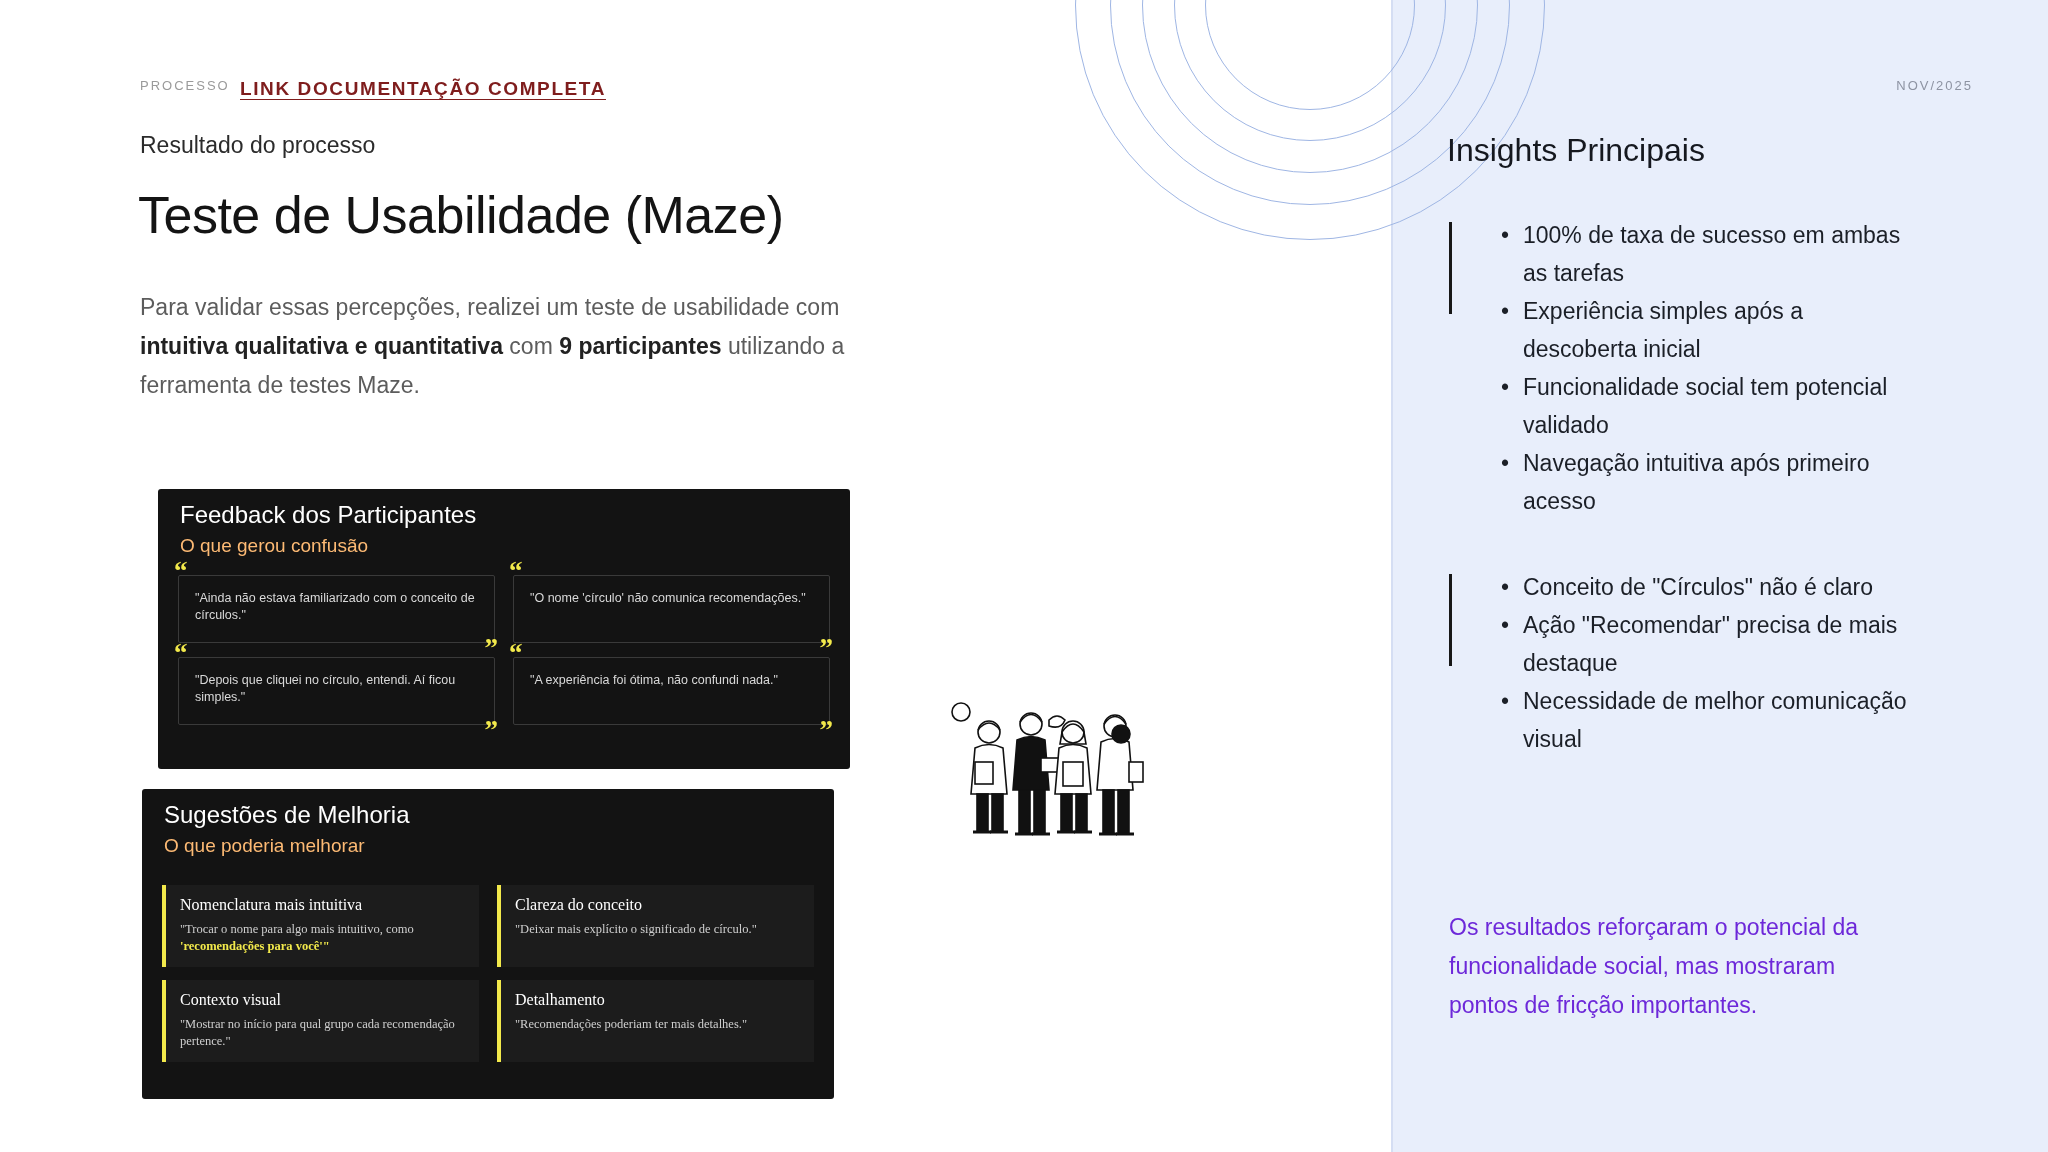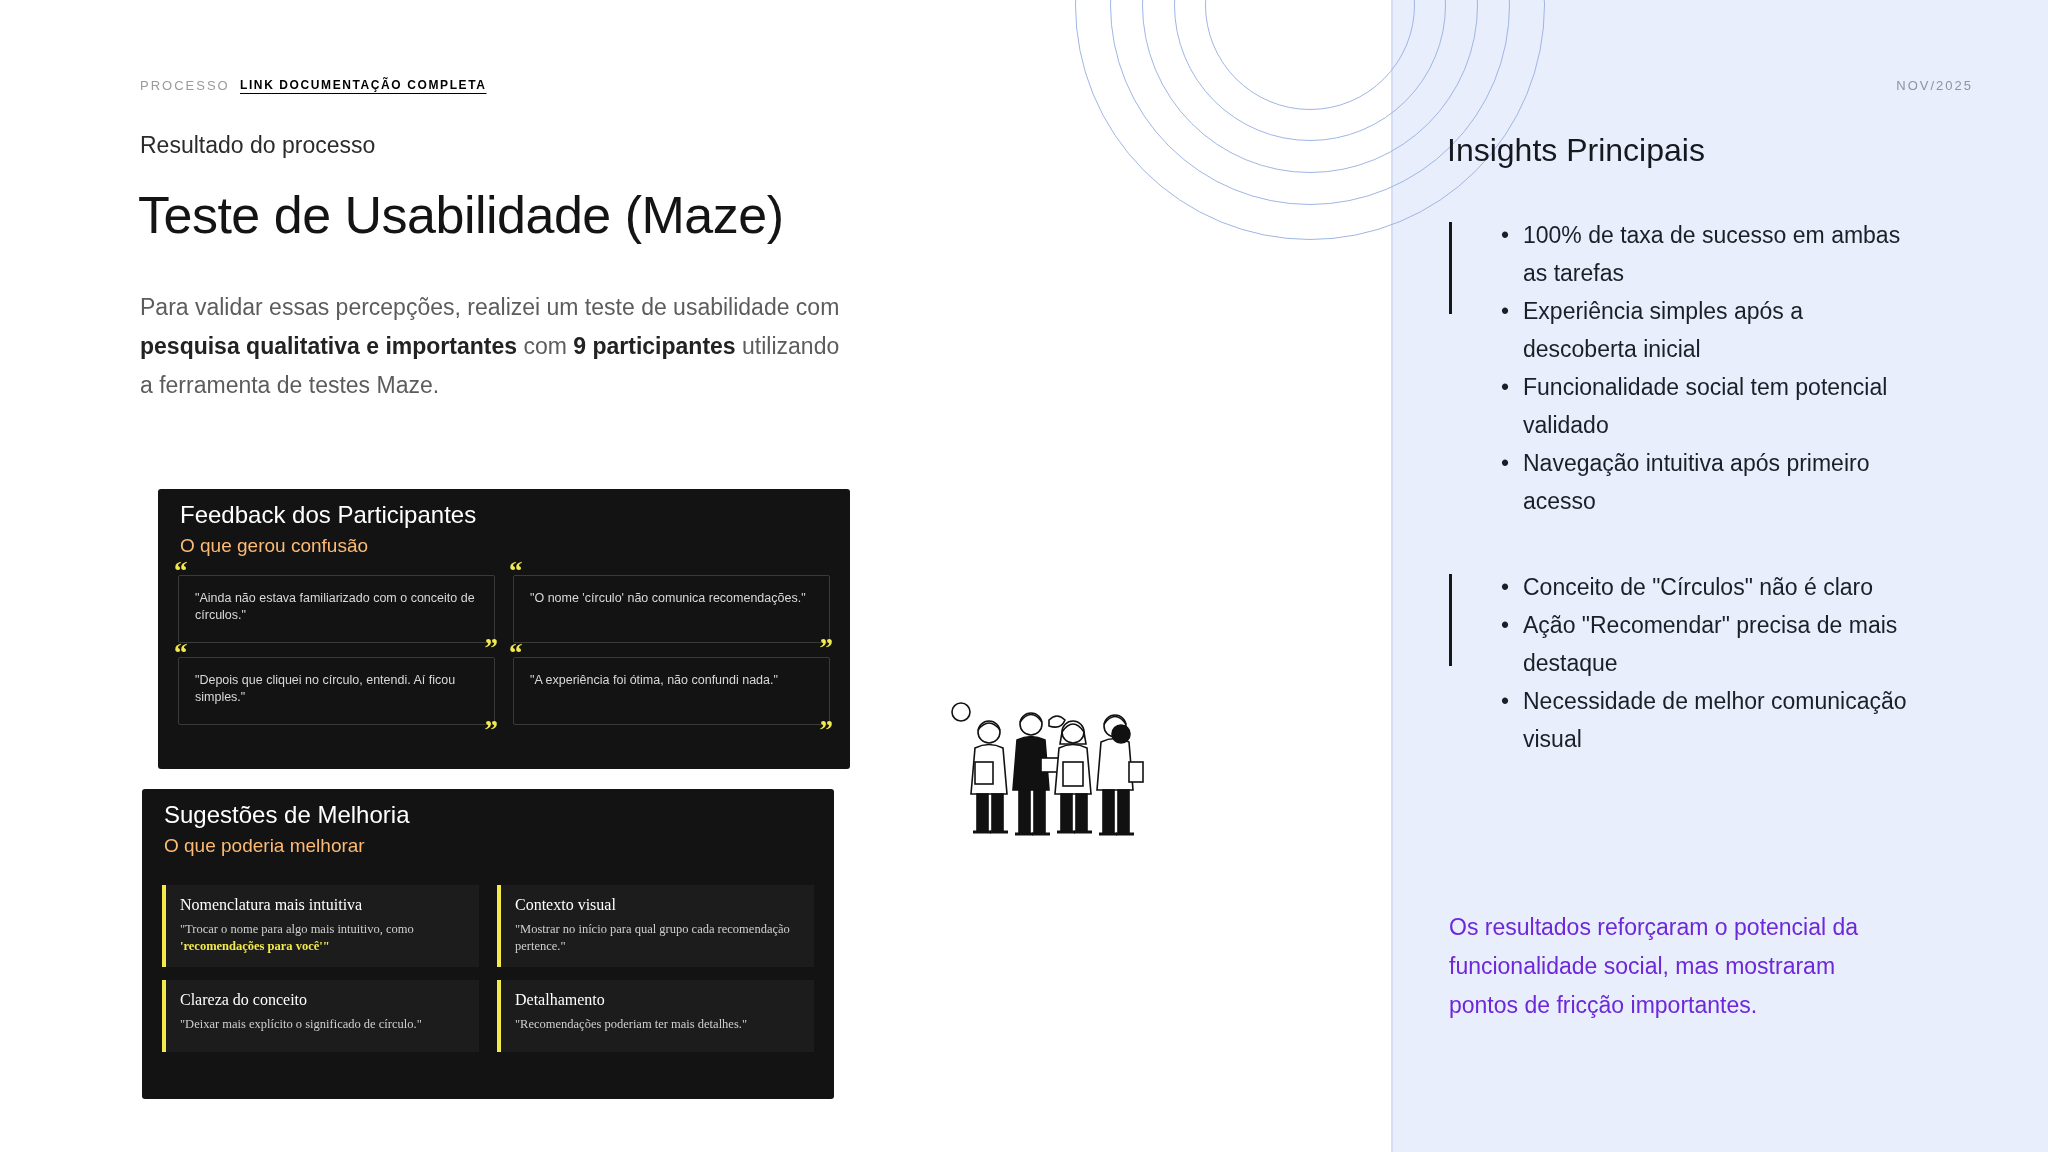--- a/index.html
+++ b/index.html
@@ -55,23 +55,23 @@
     position: absolute;
     left: 140px; top: 78px;
     font-size: 13px;
     letter-spacing: 2.0px;
     color: #9a9a9a;
     text-transform: uppercase;
   }
   .doc-link {
     position: absolute;
     left: 240px; top: 78px;
-    font-size: 12px;
+    font-size: 19px;
     letter-spacing: 1.6px;
-    color: #000000;
+    color: #7f1d1d;
     text-decoration: underline;
     text-underline-offset: 4px;
     font-weight: 600;
     text-transform: uppercase;
   }
   .date-right {
     position: absolute;
     right: 75px; top: 78px;
     font-size: 13px;
     letter-spacing: 2.0px;
@@ -262,21 +262,21 @@
     <div class="ring" style="width:210px;height:210px;"></div>
   </div>
 
   <div class="kicker">PROCESSO</div>
   <a class="doc-link" href="#">LINK DOCUMENTAÇÃO COMPLETA</a>
   <div class="date-right">NOV/2025</div>
 
   <div class="eyebrow">Resultado do processo</div>
   <h1 class="title">Teste de Usabilidade (Maze)</h1>
   <p class="lede">
-    <span>Para validar essas percepções, realizei um teste de usabilidade com </span><b>pesquisa qualitativa e importantes</b><span> com  </span><b>9 participantes</b><span> utilizando a ferramenta de testes Maze.</span>
+    <span>Para validar essas percepções, realizei um teste de usabilidade com </span><b>intuitiva qualitativa e quantitativa</b><span> com  </span><b>9 participantes</b><span> utilizando a ferramenta de testes Maze.</span>
   </p>
 
   <div class="card card-1">
     <div class="card-title">Feedback dos Participantes</div>
     <div class="card-sub">O que gerou confusão</div>
     <div class="quote-grid">
       <div class="quote-box">
         <span class="qmark open">“</span>
         <p>"Ainda não estava familiarizado com o conceito de círculos."</p>
         <span class="qmark close">”</span>
@@ -301,26 +301,26 @@
 
   <div class="card card-2">
     <div class="card-title">Sugestões de Melhoria</div>
     <div class="card-sub">O que poderia melhorar</div>
     <div class="sugg-grid">
       <div class="sugg-box">
         <h4>Nomenclatura mais intuitiva</h4>
         <p><span>"Trocar o nome para algo mais intuitivo, como </span><span class="hl">'recomendações para você'"</span></p>
       </div>
       <div class="sugg-box">
+        <h4>Clareza do conceito</h4>
+        <p><span>"Deixar mais explícito o significado de círculo."</span><span class="hl"></span></p>
+      </div>
+      <div class="sugg-box">
         <h4>Contexto visual</h4>
         <p><span>"Mostrar no início para qual grupo cada recomendação pertence."</span><span class="hl"></span></p>
-      </div>
-      <div class="sugg-box">
-        <h4>Clareza do conceito</h4>
-        <p><span>"Deixar mais explícito o significado de círculo."</span><span class="hl"></span></p>
       </div>
       <div class="sugg-box">
         <h4>Detalhamento</h4>
         <p><span>"Recomendações poderiam ter mais detalhes."</span><span class="hl"></span></p>
       </div>
     </div>
   </div>
 
   <svg class="people" viewBox="0 0 250 180">
     <g fill="none" stroke="#111" stroke-width="1.6">

